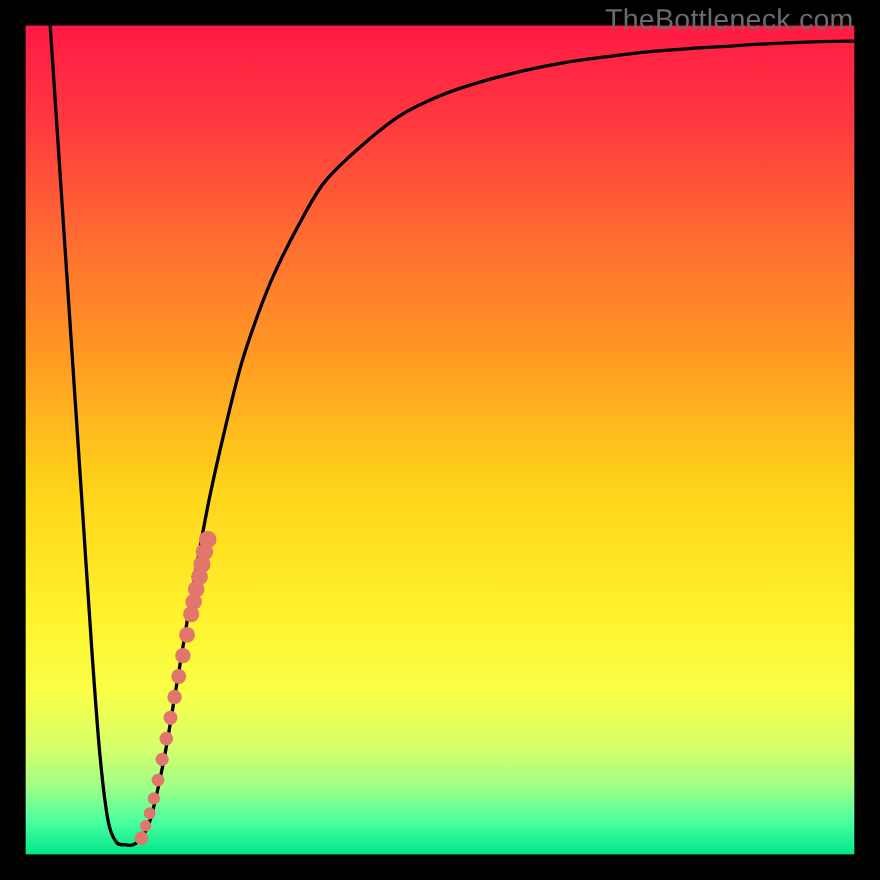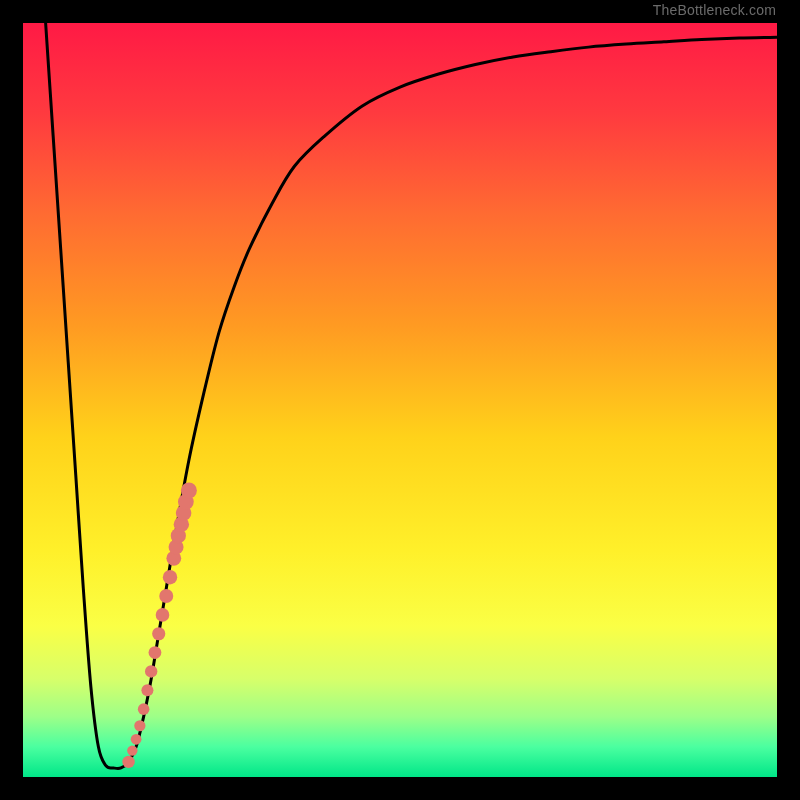--- a/index.html
+++ b/index.html
@@ -23,21 +23,21 @@
     top: 23px;
     width: 754px;
     height: 754px;
     overflow: hidden;
   }
   .watermark {
     position: absolute;
     top: 2px;
     right: 24px;
     color: #6b6b6b;
-    font-size: 14px;
+    font-size: 26px;
     font-weight: 500;
     letter-spacing: 0.2px;
     user-select: none;
   }
   svg { display: block; }
 </style>
 </head>
 <body>
 
 <div class="frame">

